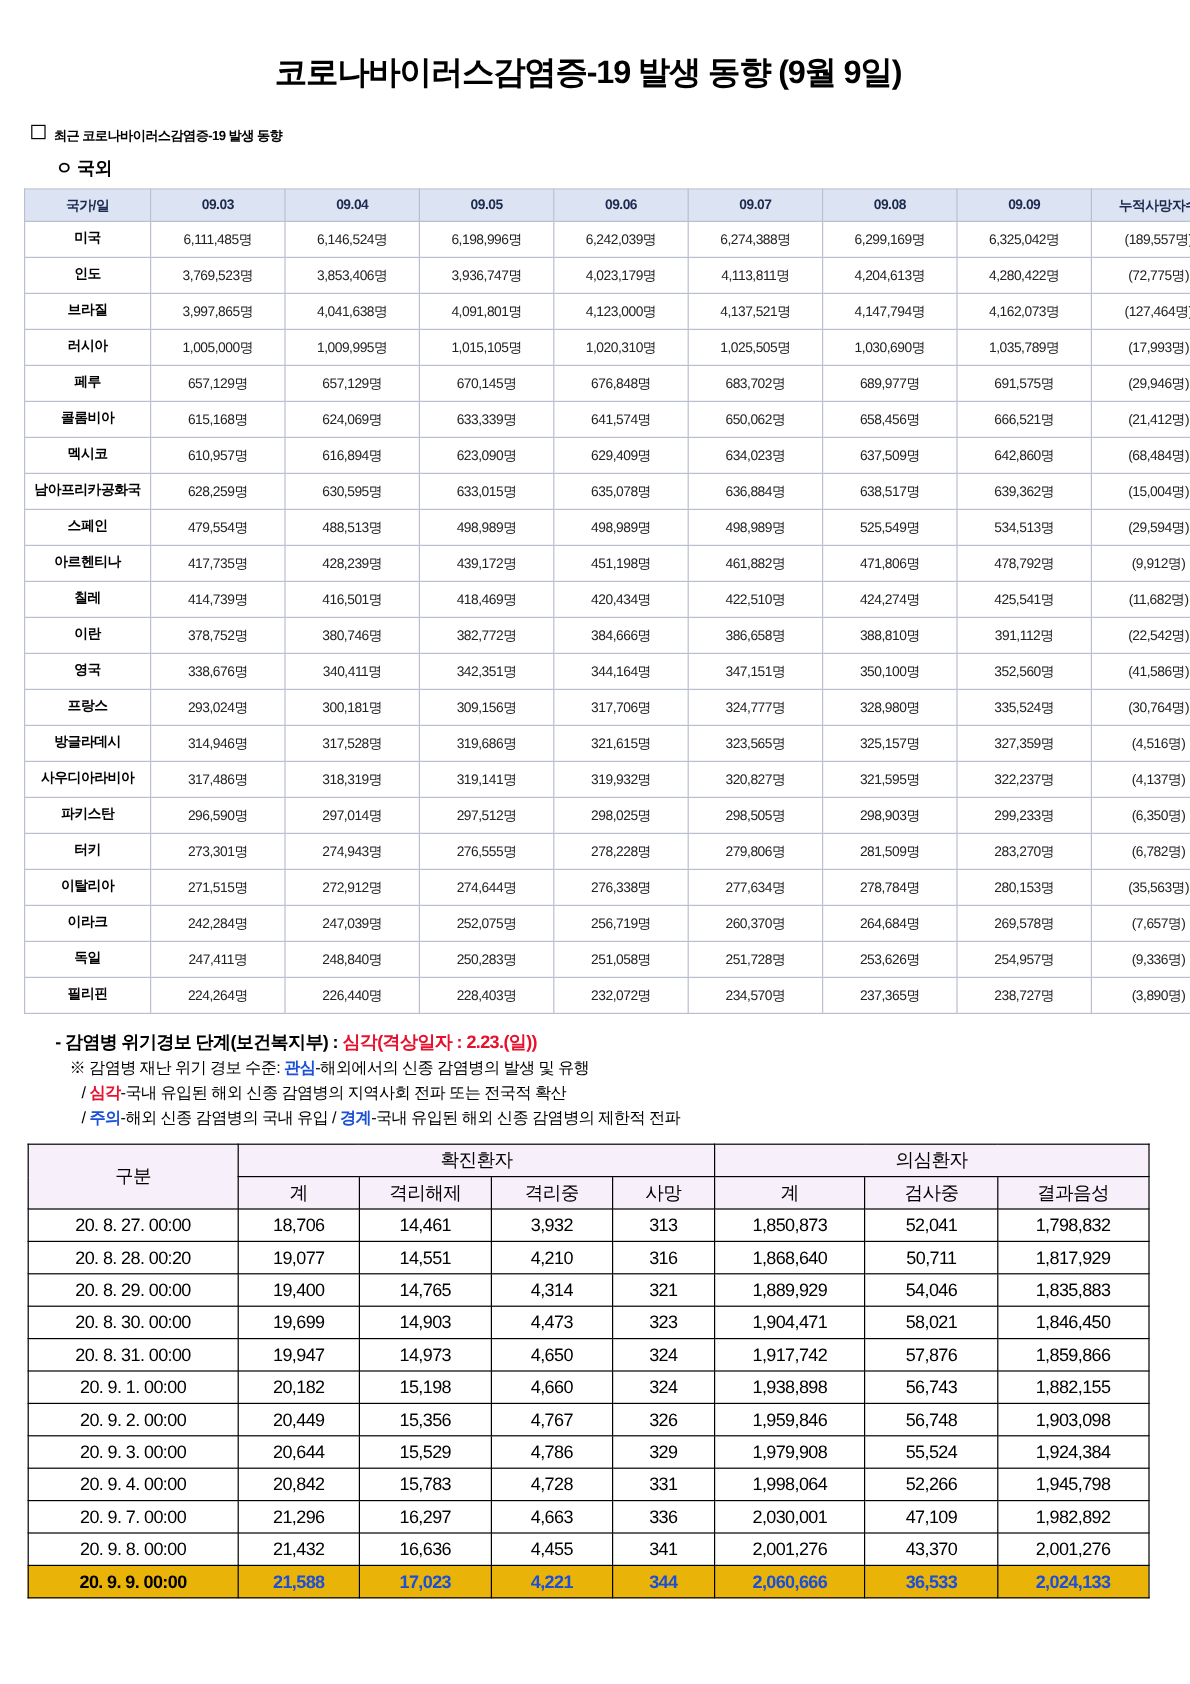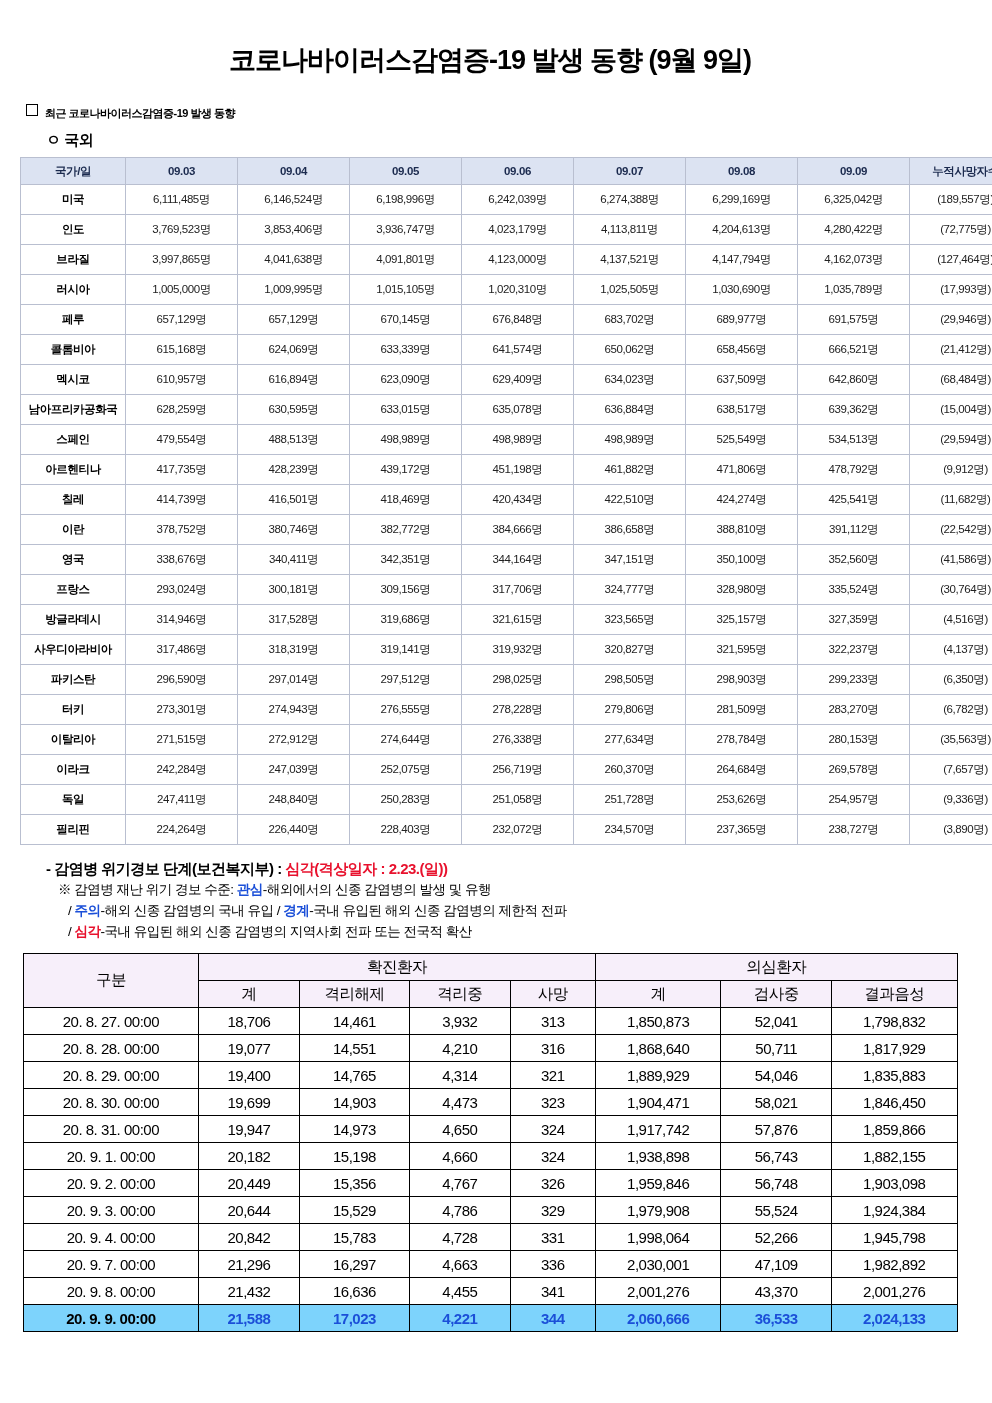--- a/index.html
+++ b/index.html
@@ -130,21 +130,21 @@
     background: #f7effa;
     font-weight: normal;
     font-size: 15.5px;
   }
   table.dom td.datecell {
     font-size: 15px;
     text-align: center;
   }
   table.dom tr.last td {
     font-weight: bold;
-    background: #7dd3fc;
+    background: #eab308;
   }
   table.dom tr.last td.datecell { color: #000; }
   table.dom tr.last td.val { color: #1b4fd8; }
   .dom-c1 { width: 175px; }
   .dom-c2 { width: 100px; }
   .dom-c3 { width: 110px; }
   .dom-c4 { width: 100px; }
   .dom-c5 { width: 85px; }
   .dom-c6 { width: 125px; }
   .dom-c7 { width: 110px; }
@@ -436,24 +436,24 @@
 
 
   <div class="note-block">
     <div class="note-level">
       <span>-  감염병 위기경보 단계(보건복지부) : </span><span class="red">심각(격상일자 : 2.23.(일))</span>
     </div>
     <div class="note-small">
       <span>※ 감염병 재난 위기 경보 수준: </span><span class="blue bold">관심</span><span>-해외에서의 신종 감염병의 발생 및 유행</span>
     </div>
     <div class="note-small note-indent">
-      <span>/ </span><span class="blue bold">주의</span><span>-해외 신종 감염병의 국내 유입 / </span><span class="blue bold">경계</span><span>-국내 유입된 해외 신종 감염병의 제한적 전파</span>
+      <span>/ </span><span class="red bold">심각</span><span>-국내 유입된 해외 신종 감염병의 지역사회 전파 또는 전국적 확산</span>
     </div>
     <div class="note-small note-indent">
-      <span>/ </span><span class="red bold">심각</span><span>-국내 유입된 해외 신종 감염병의 지역사회 전파 또는 전국적 확산</span>
+      <span>/ </span><span class="blue bold">주의</span><span>-해외 신종 감염병의 국내 유입 / </span><span class="blue bold">경계</span><span>-국내 유입된 해외 신종 감염병의 제한적 전파</span>
     </div>
   </div>
 
   <table class="dom">
     <colgroup>
       <col class="dom-c1">
         <col class="dom-c2">
         <col class="dom-c3">
         <col class="dom-c4">
         <col class="dom-c5">
@@ -482,21 +482,21 @@
           <td class="datecell">20.  8.  27.  00:00</td>
           <td class="val">18,706</td>
           <td class="val">14,461</td>
           <td class="val">3,932</td>
           <td class="val">313</td>
           <td class="val">1,850,873</td>
           <td class="val">52,041</td>
           <td class="val">1,798,832</td>
         </tr>
         <tr>
-          <td class="datecell">20.  8.  28.  00:00</td>
+          <td class="datecell">20.  8.  28.  00:20</td>
           <td class="val">19,077</td>
           <td class="val">14,551</td>
           <td class="val">4,210</td>
           <td class="val">316</td>
           <td class="val">1,868,640</td>
           <td class="val">50,711</td>
           <td class="val">1,817,929</td>
         </tr>
         <tr>
           <td class="datecell">20.  8.  29.  00:00</td>

